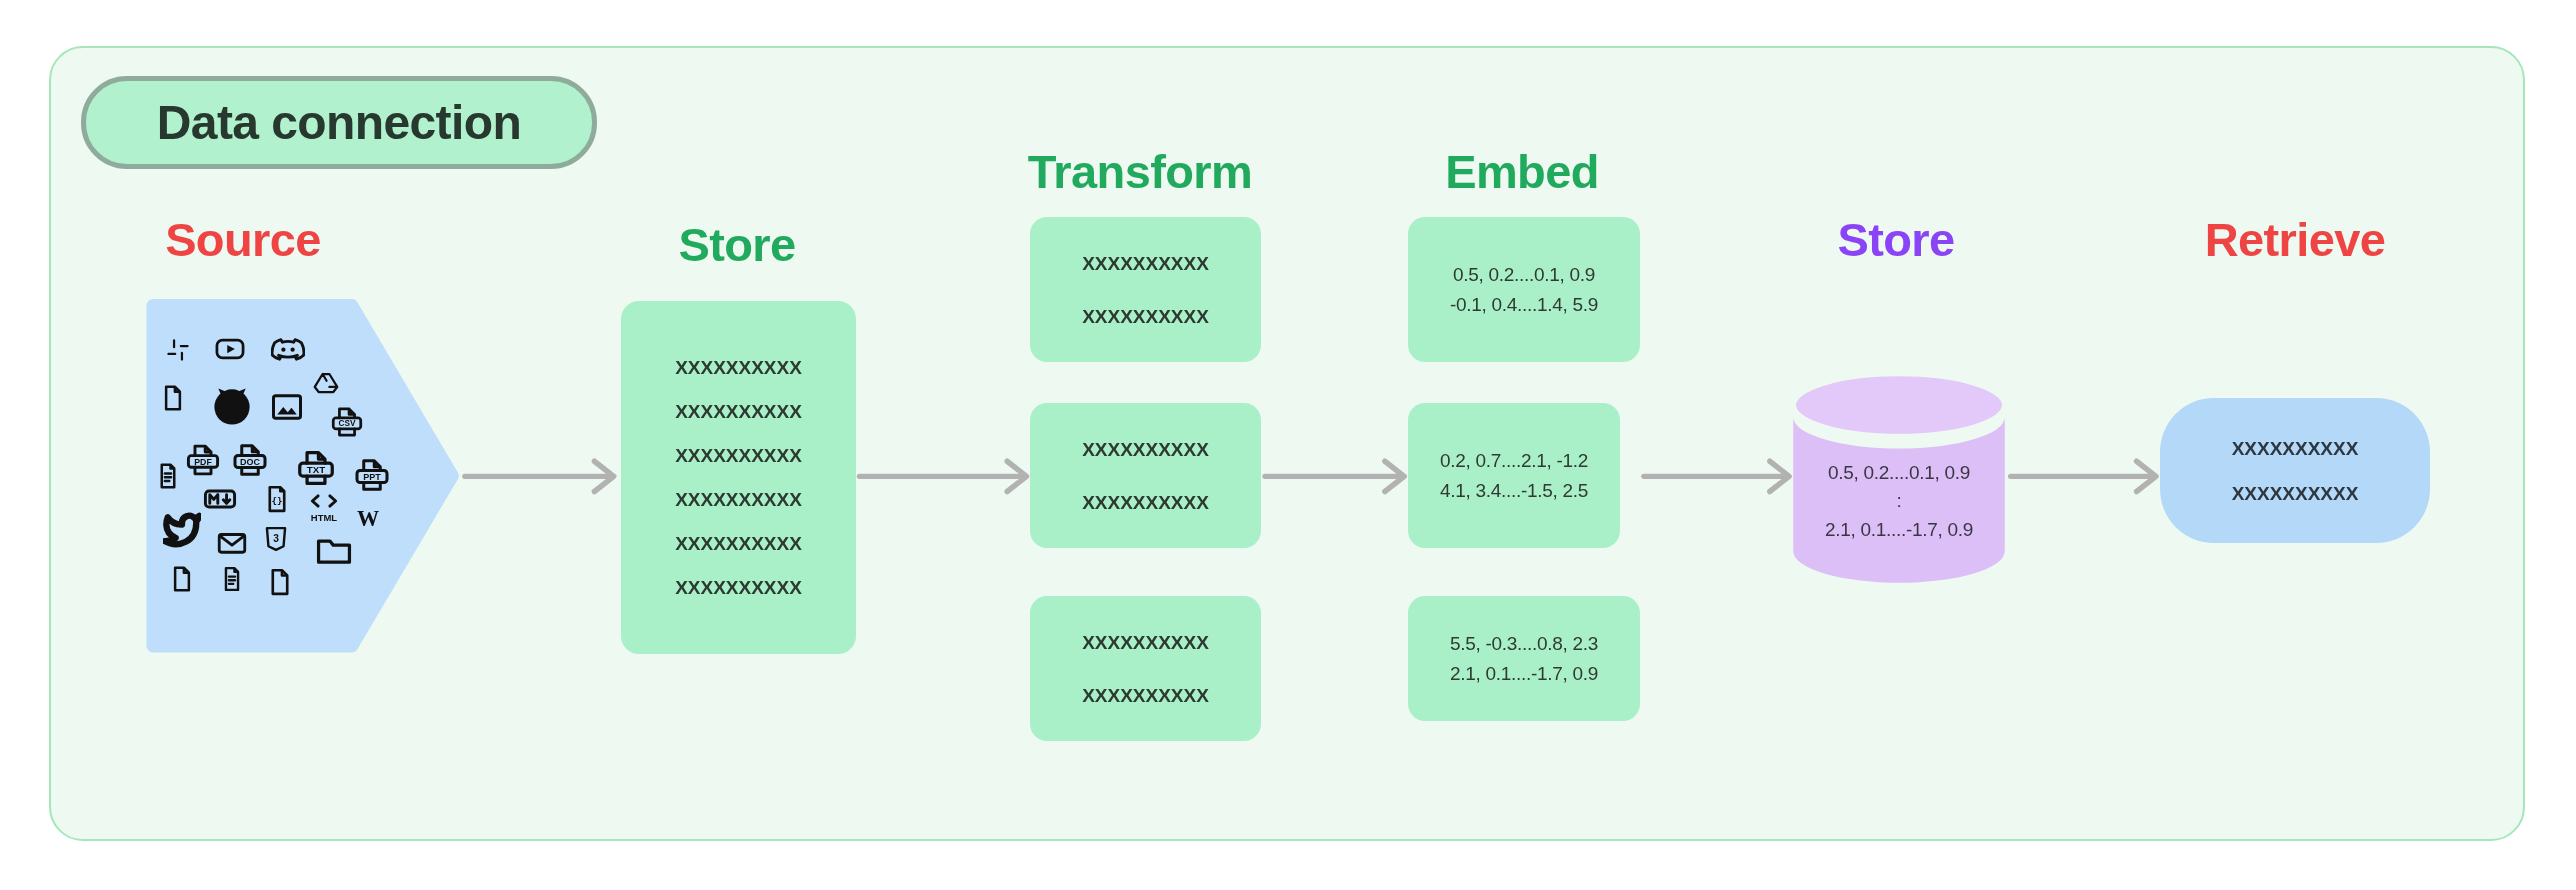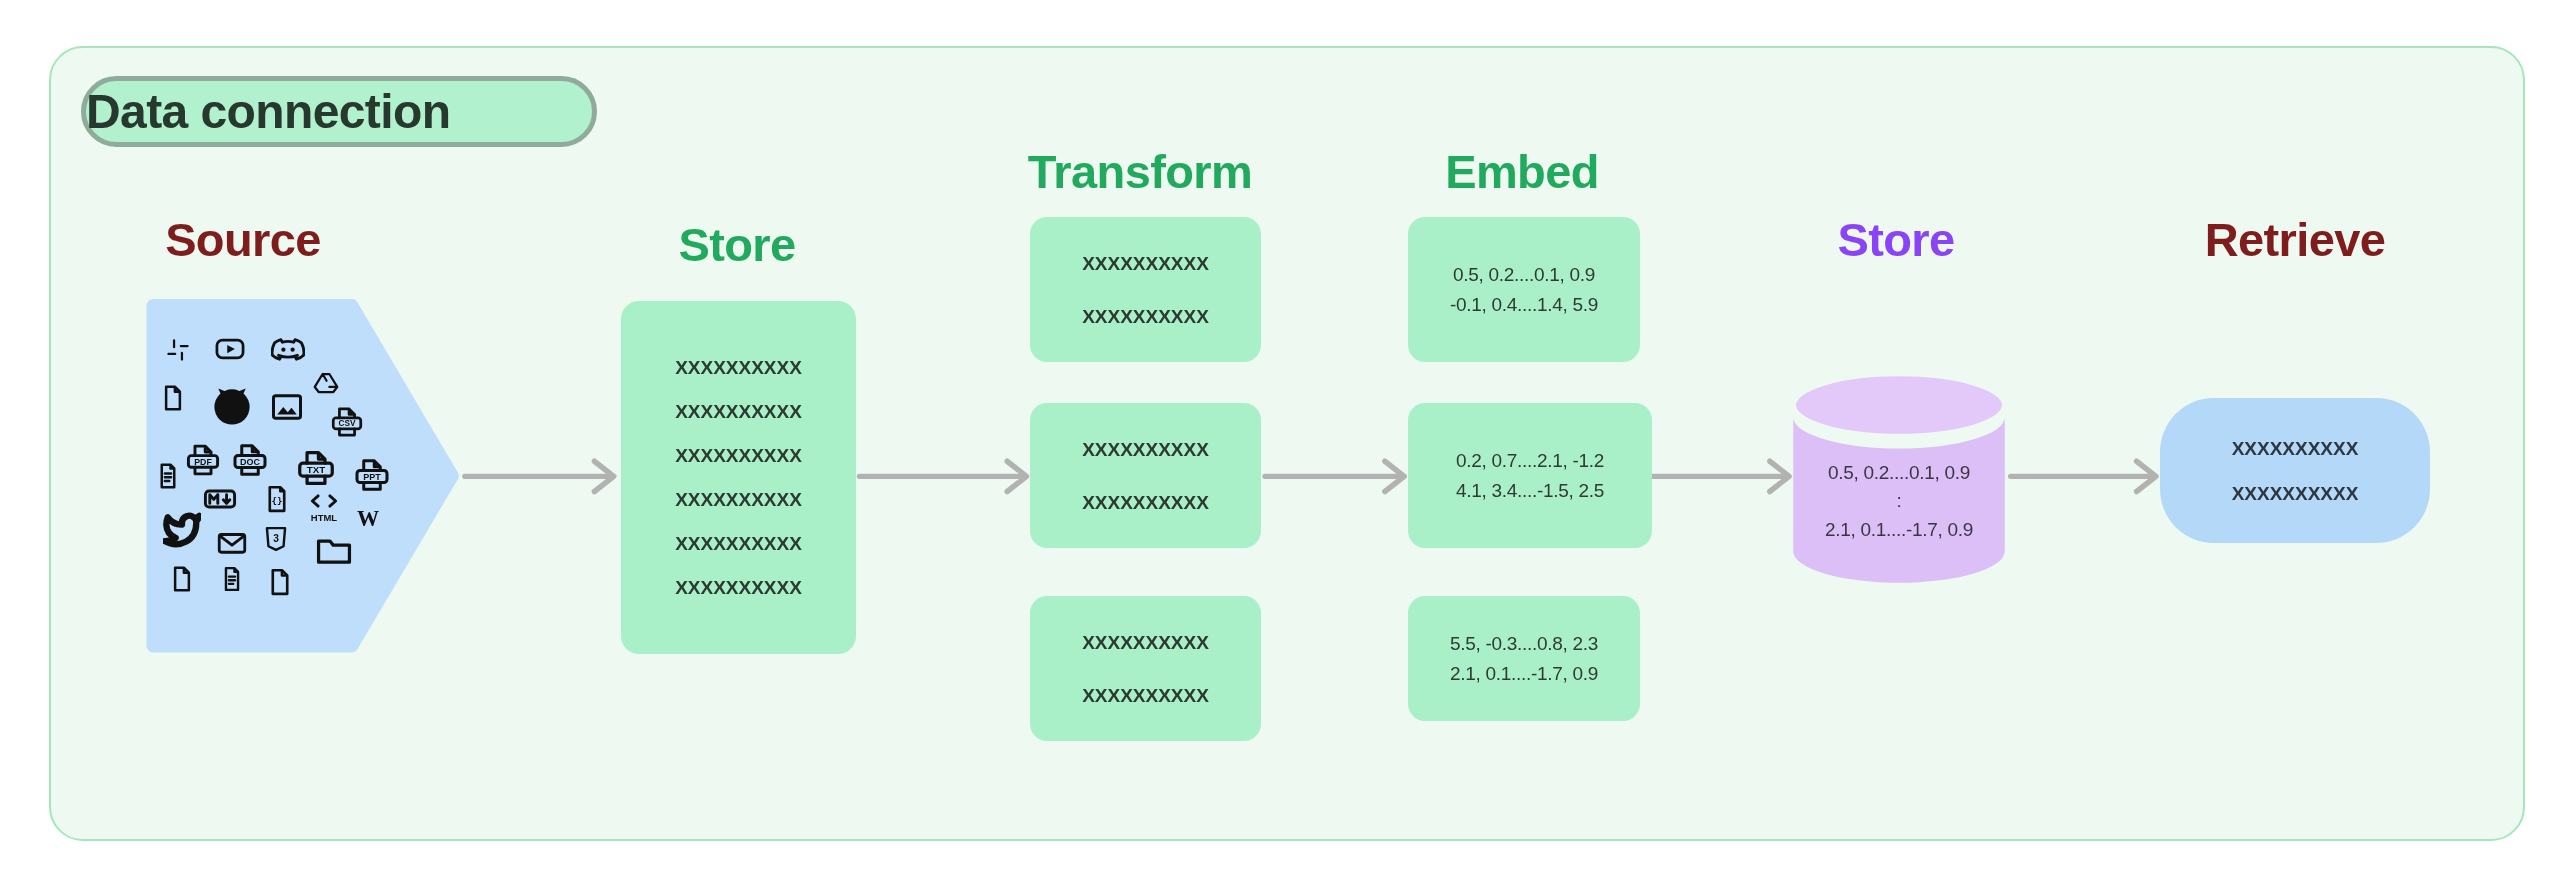--- a/index.html
+++ b/index.html
@@ -6,31 +6,31 @@
   body{
     width:2576px;height:891px;position:relative;overflow:hidden;
     font-family:"Liberation Sans","DejaVu Sans",sans-serif;
     -webkit-font-smoothing:antialiased;
   }
   .panel{
     position:absolute;left:49px;top:46px;width:2476px;height:795px;
     background:#eefaf1;border:2.4px solid #a7e6bb;border-radius:34px;box-sizing:border-box;
   }
   .badge{
-    position:absolute;left:81px;top:76px;width:516px;height:71px;
+    position:absolute;left:81px;top:76px;width:516px;height:93px;
     background:#b1f1cd;border:5.4px solid #8fab9b;border-radius:46px;box-sizing:border-box;
-    display:flex;align-items:center;
+    display:flex;align-items:center;justify-content:center;
   }
   .badge span{font-size:48px;font-weight:700;color:#27382f;letter-spacing:-0.6px;}
   .coltitle{
     position:absolute;transform:translateX(-50%);
     font-size:47px;font-weight:700;white-space:nowrap;letter-spacing:-0.6px;
   }
   .t-green{color:#21a95d;}
-  .t-blue{color:#7f1d1d;}
+  .t-blue{color:#ef4444;}
   .t-purple{color:#8b43f6;}
   svg.shape{position:absolute;overflow:visible;}
   .src-icon{position:absolute;transform:translate(-50%,-50%);line-height:0;}
   .src-icon svg{display:block;}
   .gbox{
     position:absolute;background:#a9f0c8;border-radius:17px;
     display:flex;flex-direction:column;align-items:center;justify-content:center;
   }
   .load-box{left:621px;top:301px;width:235px;height:353px;border-radius:18px;}
   .xline{
@@ -268,21 +268,21 @@
       <div class="xline">XXXXXXXXXX</div>
       <div class="xline">XXXXXXXXXX</div>
     </div>
   </div>
 
 <div id="embed-boxes">
     <div class="gbox " style="left: 1408px; top: 217px; width: 232px; height: 145px;">
       <div class="numline">0.5, 0.2....0.1, 0.9</div>
       <div class="numline">-0.1, 0.4....1.4, 5.9</div>
     </div>
-    <div class="gbox " style="left: 1408px; top: 403px; width: 244px; height: 145px;">
+    <div class="gbox " style="left: 1408px; top: 403px; width: 212px; height: 145px;">
       <div class="numline">0.2, 0.7....2.1, -1.2</div>
       <div class="numline">4.1, 3.4....-1.5, 2.5</div>
     </div>
     <div class="gbox " style="left: 1408px; top: 596px; width: 232px; height: 125px;">
       <div class="numline">5.5, -0.3....0.8, 2.3</div>
       <div class="numline">2.1, 0.1....-1.7, 0.9</div>
     </div>
   </div>
 
 <svg class="shape" style="left:1790px;top:370px" width="218" height="220" viewBox="0 0 360 364">

